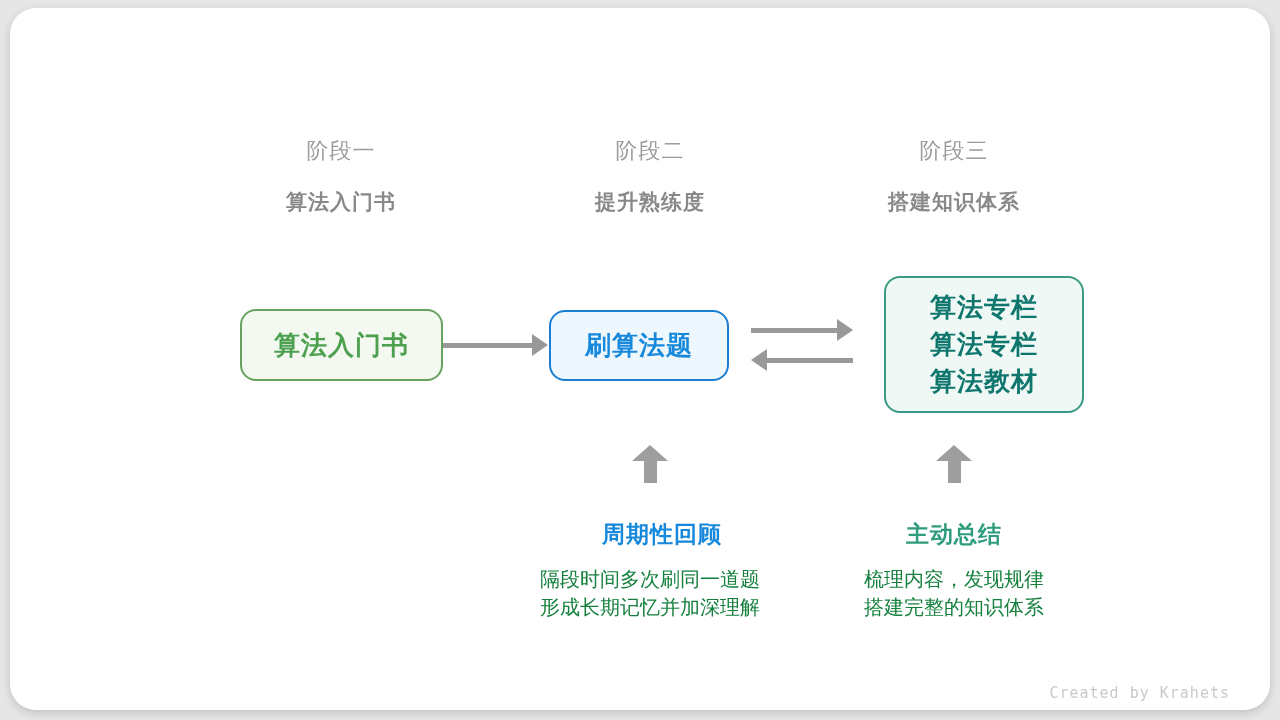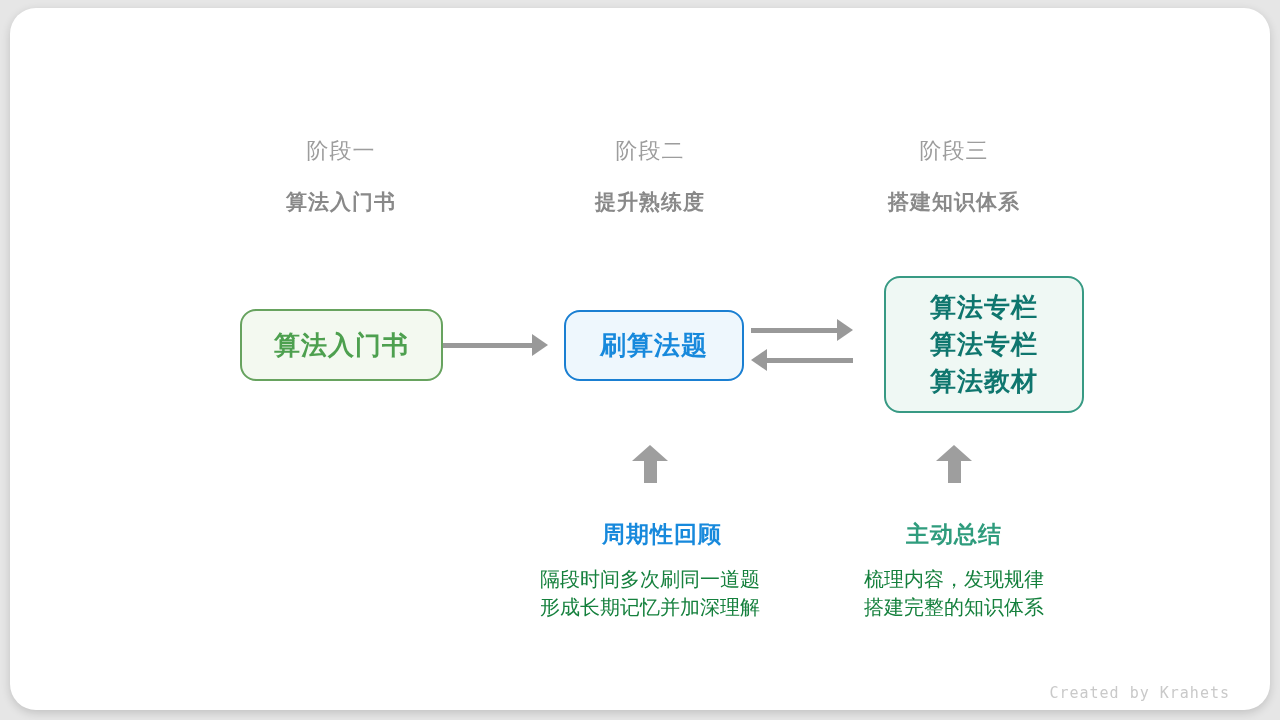--- a/index.html
+++ b/index.html
@@ -59,21 +59,21 @@
     font-size: 26px;
     letter-spacing: 1px;
   }
   .node-green {
     left: 230px; top: 301px; width: 203px; height: 72px;
     background: #f3f9f0;
     border: 2.5px solid #67a35f;
     color: #4da04f;
   }
   .node-blue {
-    left: 554px; top: 302px; width: 180px; height: 71px;
+    left: 539px; top: 302px; width: 180px; height: 71px;
     background: #eef7fd;
     border: 2.5px solid #1a7fd2;
     color: #1789dc;
   }
   .node-teal {
     left: 844px; top: 268px; width: 200px; height: 137px;
     background: #eff8f4;
     border: 2.5px solid #389a84;
     color: #0f766e;
     margin-left: 30px;

